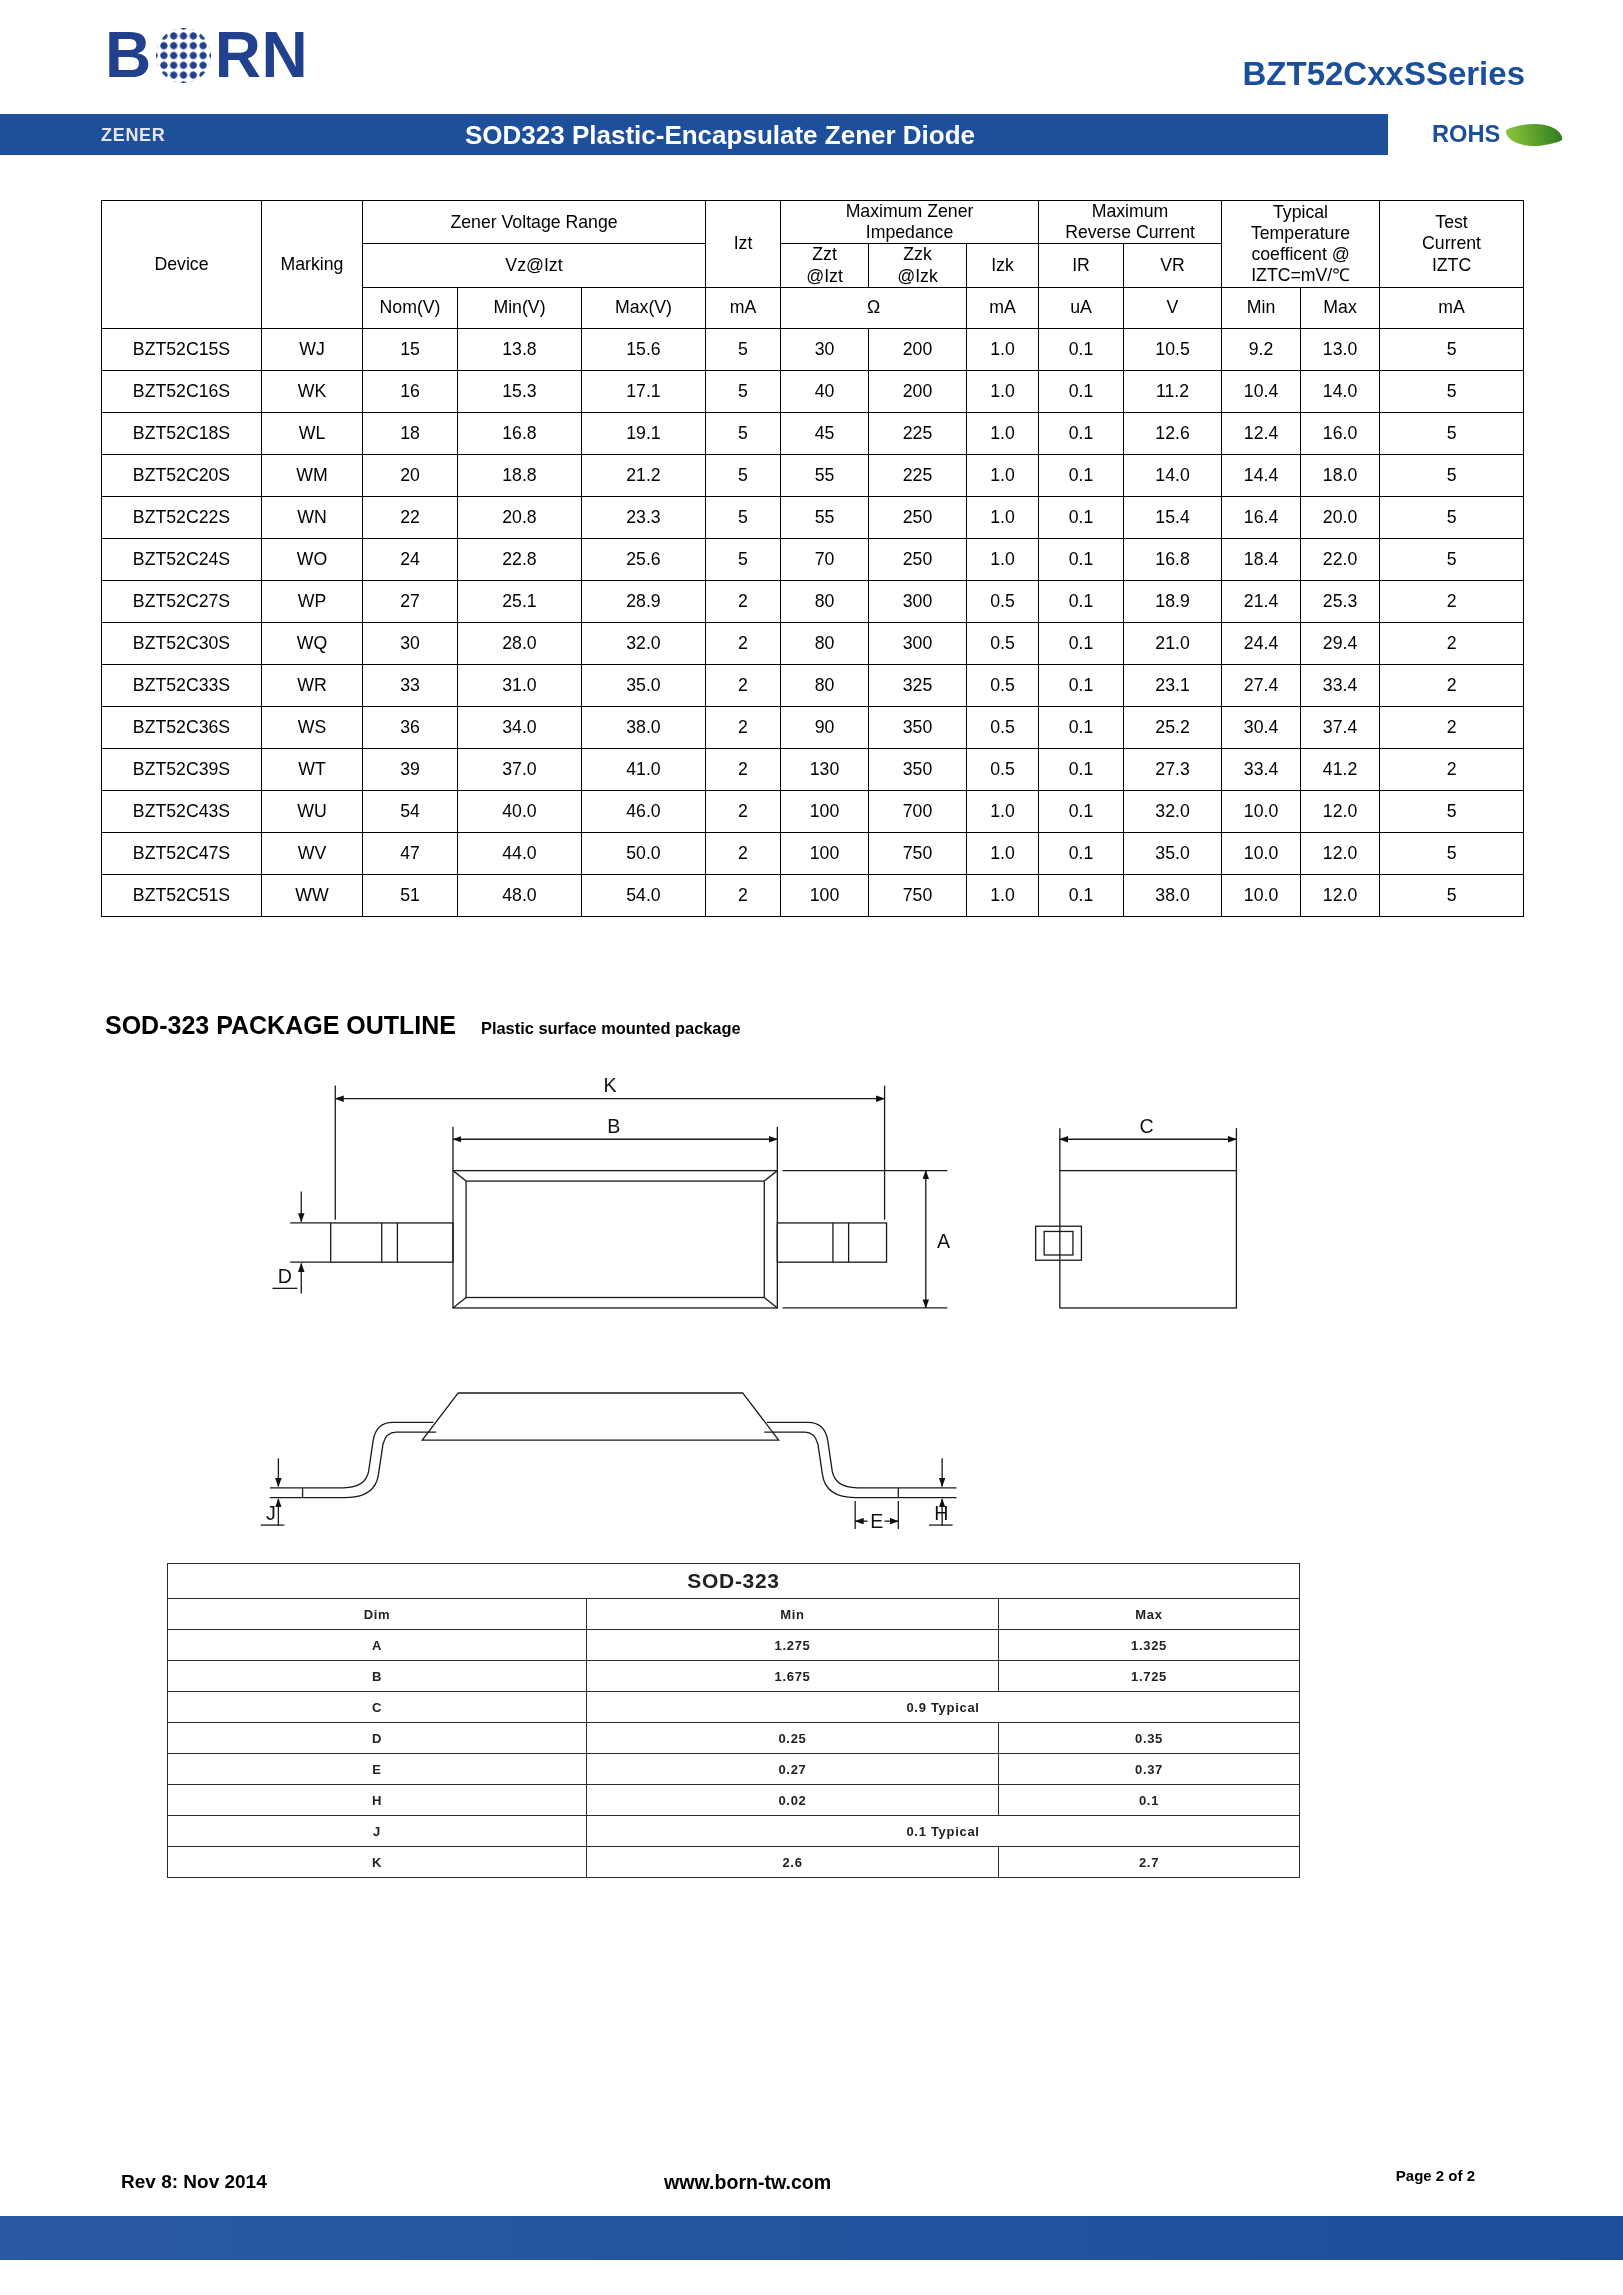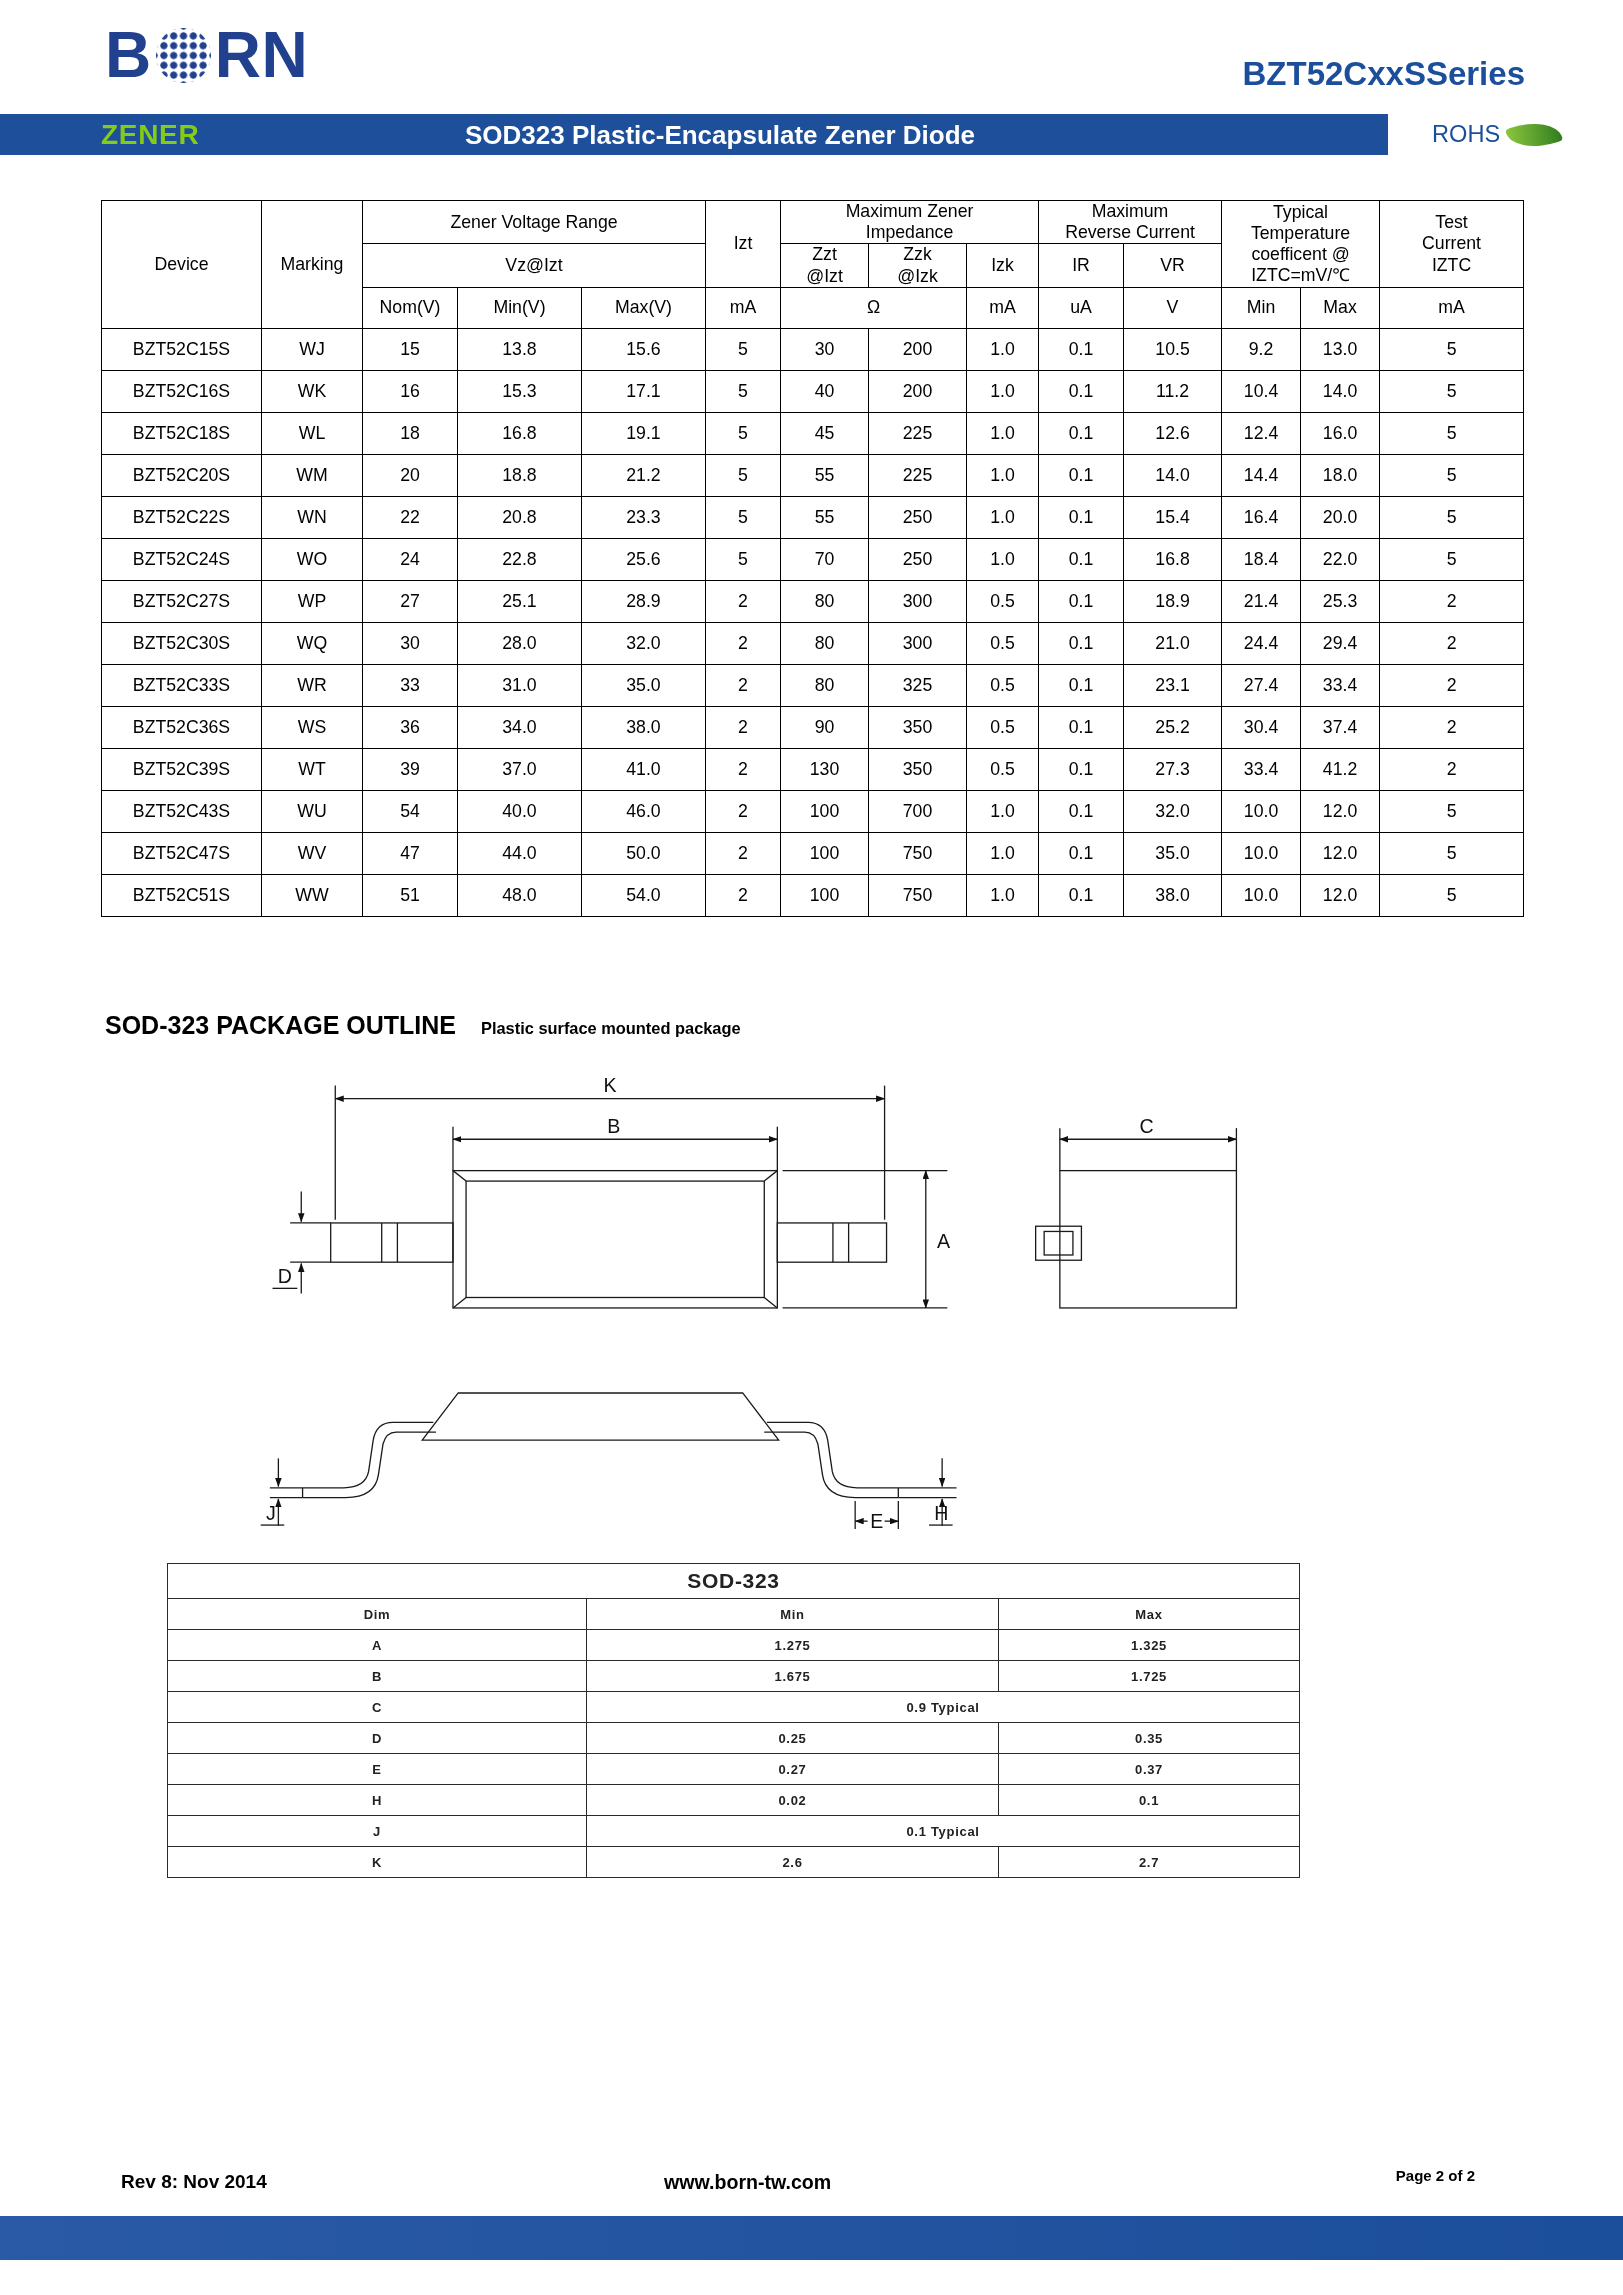--- a/index.html
+++ b/index.html
@@ -13,25 +13,25 @@
   .logo { position:absolute; top:18.3px; left:105px; display:flex; align-items:center;
           font-size:64px; font-weight:bold; color:#21418f; letter-spacing:0.7px; }
   .logo-o { width:55px; height:55px; margin:0 3.9px; border-radius:50%;
             background-image:radial-gradient(#21418f 3.3px, rgba(33,65,143,0) 3.9px);
             background-size:9.8px 9.8px; background-position:center; }
   .series-title { position:absolute; top:55px; right:99px; font-size:33px;
                   font-weight:bold; color:#1b4e9b; }
   .banner { position:absolute; top:114px; left:0; width:1624px; height:41px; display:flex; }
   .banner-blue { flex:1; background:#1d4f9b; position:relative; }
   .zener-label { position:absolute; left:101px; top:50%; transform:translateY(-50%);
-                 color:#84cc16; font-weight:bold; font-size:28px; letter-spacing:0.7px; }
+                 color:#e5e5e5; font-weight:bold; font-size:18px; letter-spacing:0.7px; }
   .banner-title { position:absolute; left:720px; top:50%; transform:translate(-50%,-50%);
                   color:#fff; font-weight:bold; font-size:26px; white-space:nowrap; }
   .banner-white { width:236px; background:#fff; display:flex; align-items:center; gap:7.9px; padding-left:44px; }
-  .rohs-label { color:#1b4e9b; font-weight:normal; font-size:23.6px; }
+  .rohs-label { color:#1b4e9b; font-weight:bold; font-size:23.6px; }
   .leaf { width:52px; height:27.5px; background:linear-gradient(100deg,#8dc63f,#2f7d1e);
           border-radius:3.9px 100% 3.9px 100%; transform:rotate(-18deg); }
 
   
   table.spec { position:absolute; top:200px; left:101px; width:1423px;
                border-collapse:collapse; table-layout:fixed; }
   table.spec th, table.spec td { border:1.3px solid #000; text-align:center;
                vertical-align:middle; font-size:17.7px; font-weight:normal; padding:0 2.6px; }
   table.spec thead tr:nth-child(1) th { height:43px; }
   table.spec thead tr:nth-child(2) th { height:42px; }

